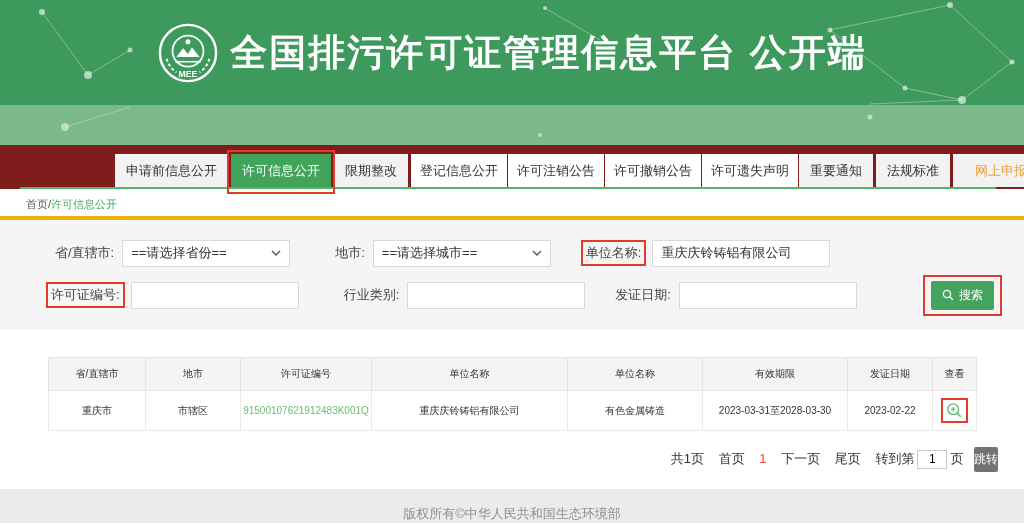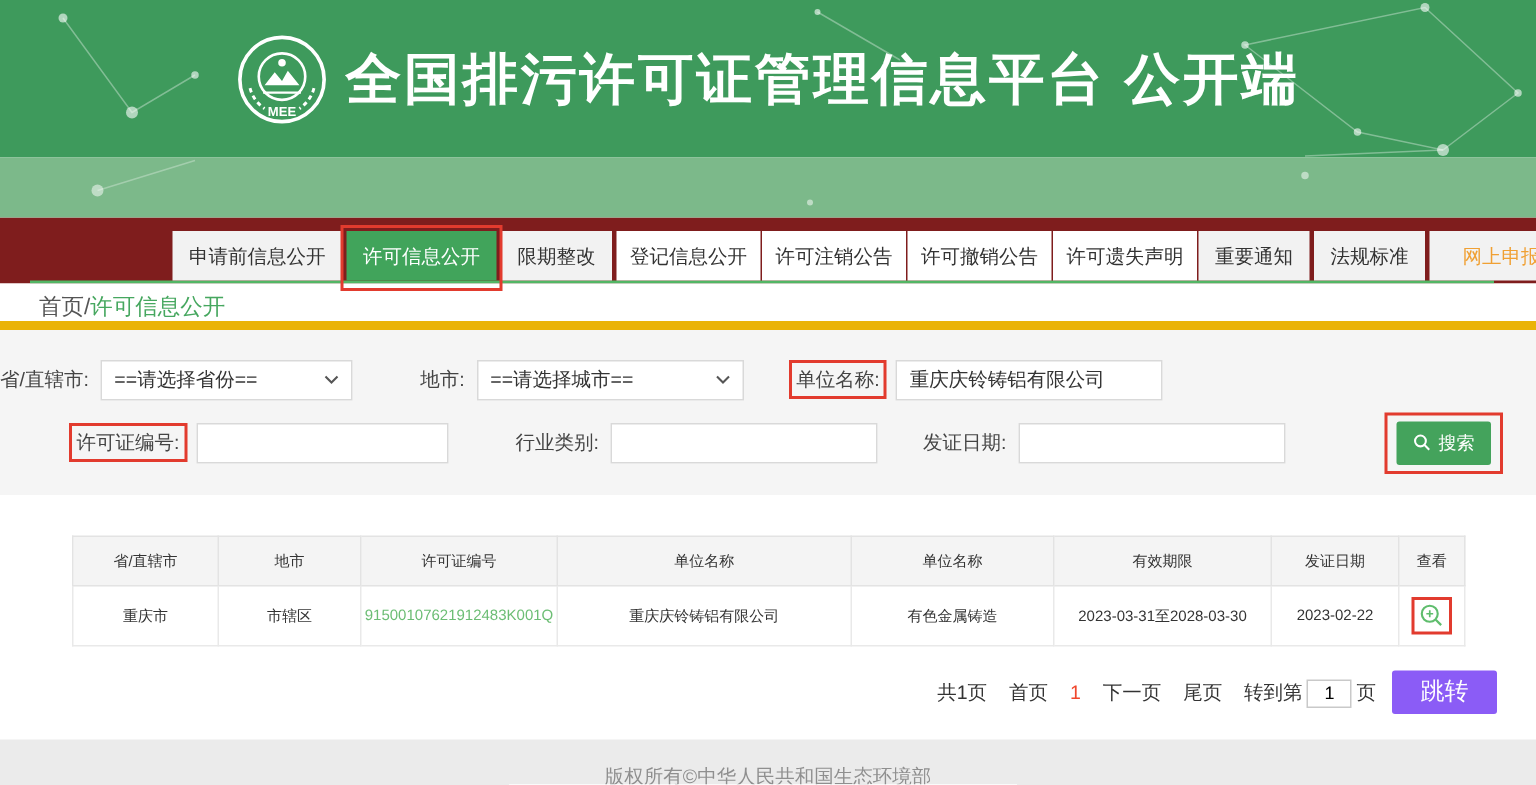--- a/index.html
+++ b/index.html
@@ -20,27 +20,27 @@
   .nav { background:#7f1d1d; padding:9px 28px 0 20px; }
   .tabs-row { display:flex; align-items:flex-end; padding-left:95px; }
   .tab { position:relative; background:#f2f2f2; color:#333; font-size:13px; padding:8px 11px 7px 11px; margin-right:3px; white-space:nowrap; cursor:pointer; }
   .tab.plain { background:#fff; margin-right:1px; padding:8px 9px 7px 9px; }
   .tab.active { background:#41a45b; color:#fff; }
   .tab.online { color:#f0a033; padding:8px 22px 7px 22px; }
   .red-frame { position:absolute; left:-4px; right:-4px; top:-4px; bottom:-7px; border:2px solid #e23b2e; pointer-events:none; z-index:5; }
   .nav-underline { height:2px; background:#52b665; }
 
   
-  .breadcrumb { height:31px; line-height:31px; padding-left:26px; font-size:15px; color:#555; background:#fff; border-bottom:6px solid #eab308; }
+  .breadcrumb { height:31px; line-height:31px; padding-left:26px; font-size:11px; color:#555; background:#fff; border-bottom:4px solid #eab308; }
   .breadcrumb .crumb-current { color:#46a75f; }
 
   
   .filter-panel { background:#f5f5f5; padding:16px 0 18px 0; }
   .f-row { display:flex; align-items:center; height:34px; }
-  .f-row.r1 { margin-bottom:8px; }
+  .f-row.r1 { padding-left:55px; margin-bottom:8px; }
   .f-row.r2 { padding-left:46px; }
   .f-label { font-size:13px; color:#444; margin-right:8px; white-space:nowrap; }
   .label-annot { border:2px solid #e23b2e; padding:2px 3px; margin-right:6px; }
   .control { display:flex; align-items:center; background:#fff; border:1px solid #d9d9d9; height:27px; padding:0 8px; font-size:13px; color:#333; }
   .control.select { justify-content:space-between; cursor:pointer; }
   .w168 { width:168px; } .w178 { width:178px; }
   .gap1 { margin-left:45px; } .gap2 { margin-left:30px; }
   .bare-input { border:none; outline:none; flex:1; font-size:13px; font-family:inherit; color:#333; background:transparent; height:100%; }
   .search-area { margin-left:auto; margin-right:22px; }
   .annot-wrap { display:inline-block; border:2px solid #e23b2e; padding:4px 6px; background:transparent; }
@@ -54,21 +54,21 @@
   .permit-link { color:#6cbd74; text-decoration:none; cursor:pointer; }
   .annot-wrap-sm { display:inline-flex; align-items:center; justify-content:center; border:2px solid #e23b2e; padding:1px 2px; vertical-align:middle; }
   .view-btn { display:inline-flex; cursor:pointer; }
 
   
   .pagination { margin:16px 26px 0 0; text-align:right; font-size:13px; color:#333; }
   .pagination .pg-item { margin-left:11px; cursor:pointer; }
   .pagination .pg-static { margin-left:11px; }
   .pagination .pg-current { margin-left:11px; color:#f0472d; }
   .goto-input { width:30px; height:19px; border:1px solid #c9c9c9; text-align:center; font-size:12px; margin:0 3px; font-family:inherit; }
-  .btn-go { background:#8b5cf6; color:#fff; border:none; border-radius:2px; padding:4px 19px; font-size:16px; margin-left:7px; cursor:pointer; font-family:inherit; }
+  .btn-go { background:#737373; color:#fff; border:none; border-radius:2px; padding:4px 0; font-size:12px; margin-left:7px; cursor:pointer; font-family:inherit; }
 
   
   .footer { margin-top:17px; background:#ebebeb; height:49px; line-height:49px; text-align:center; color:#8f8f8f; font-size:13px; }
 </style>
 </head>
 <body>
 
 <div class="page">
 
   <header class="hero">

